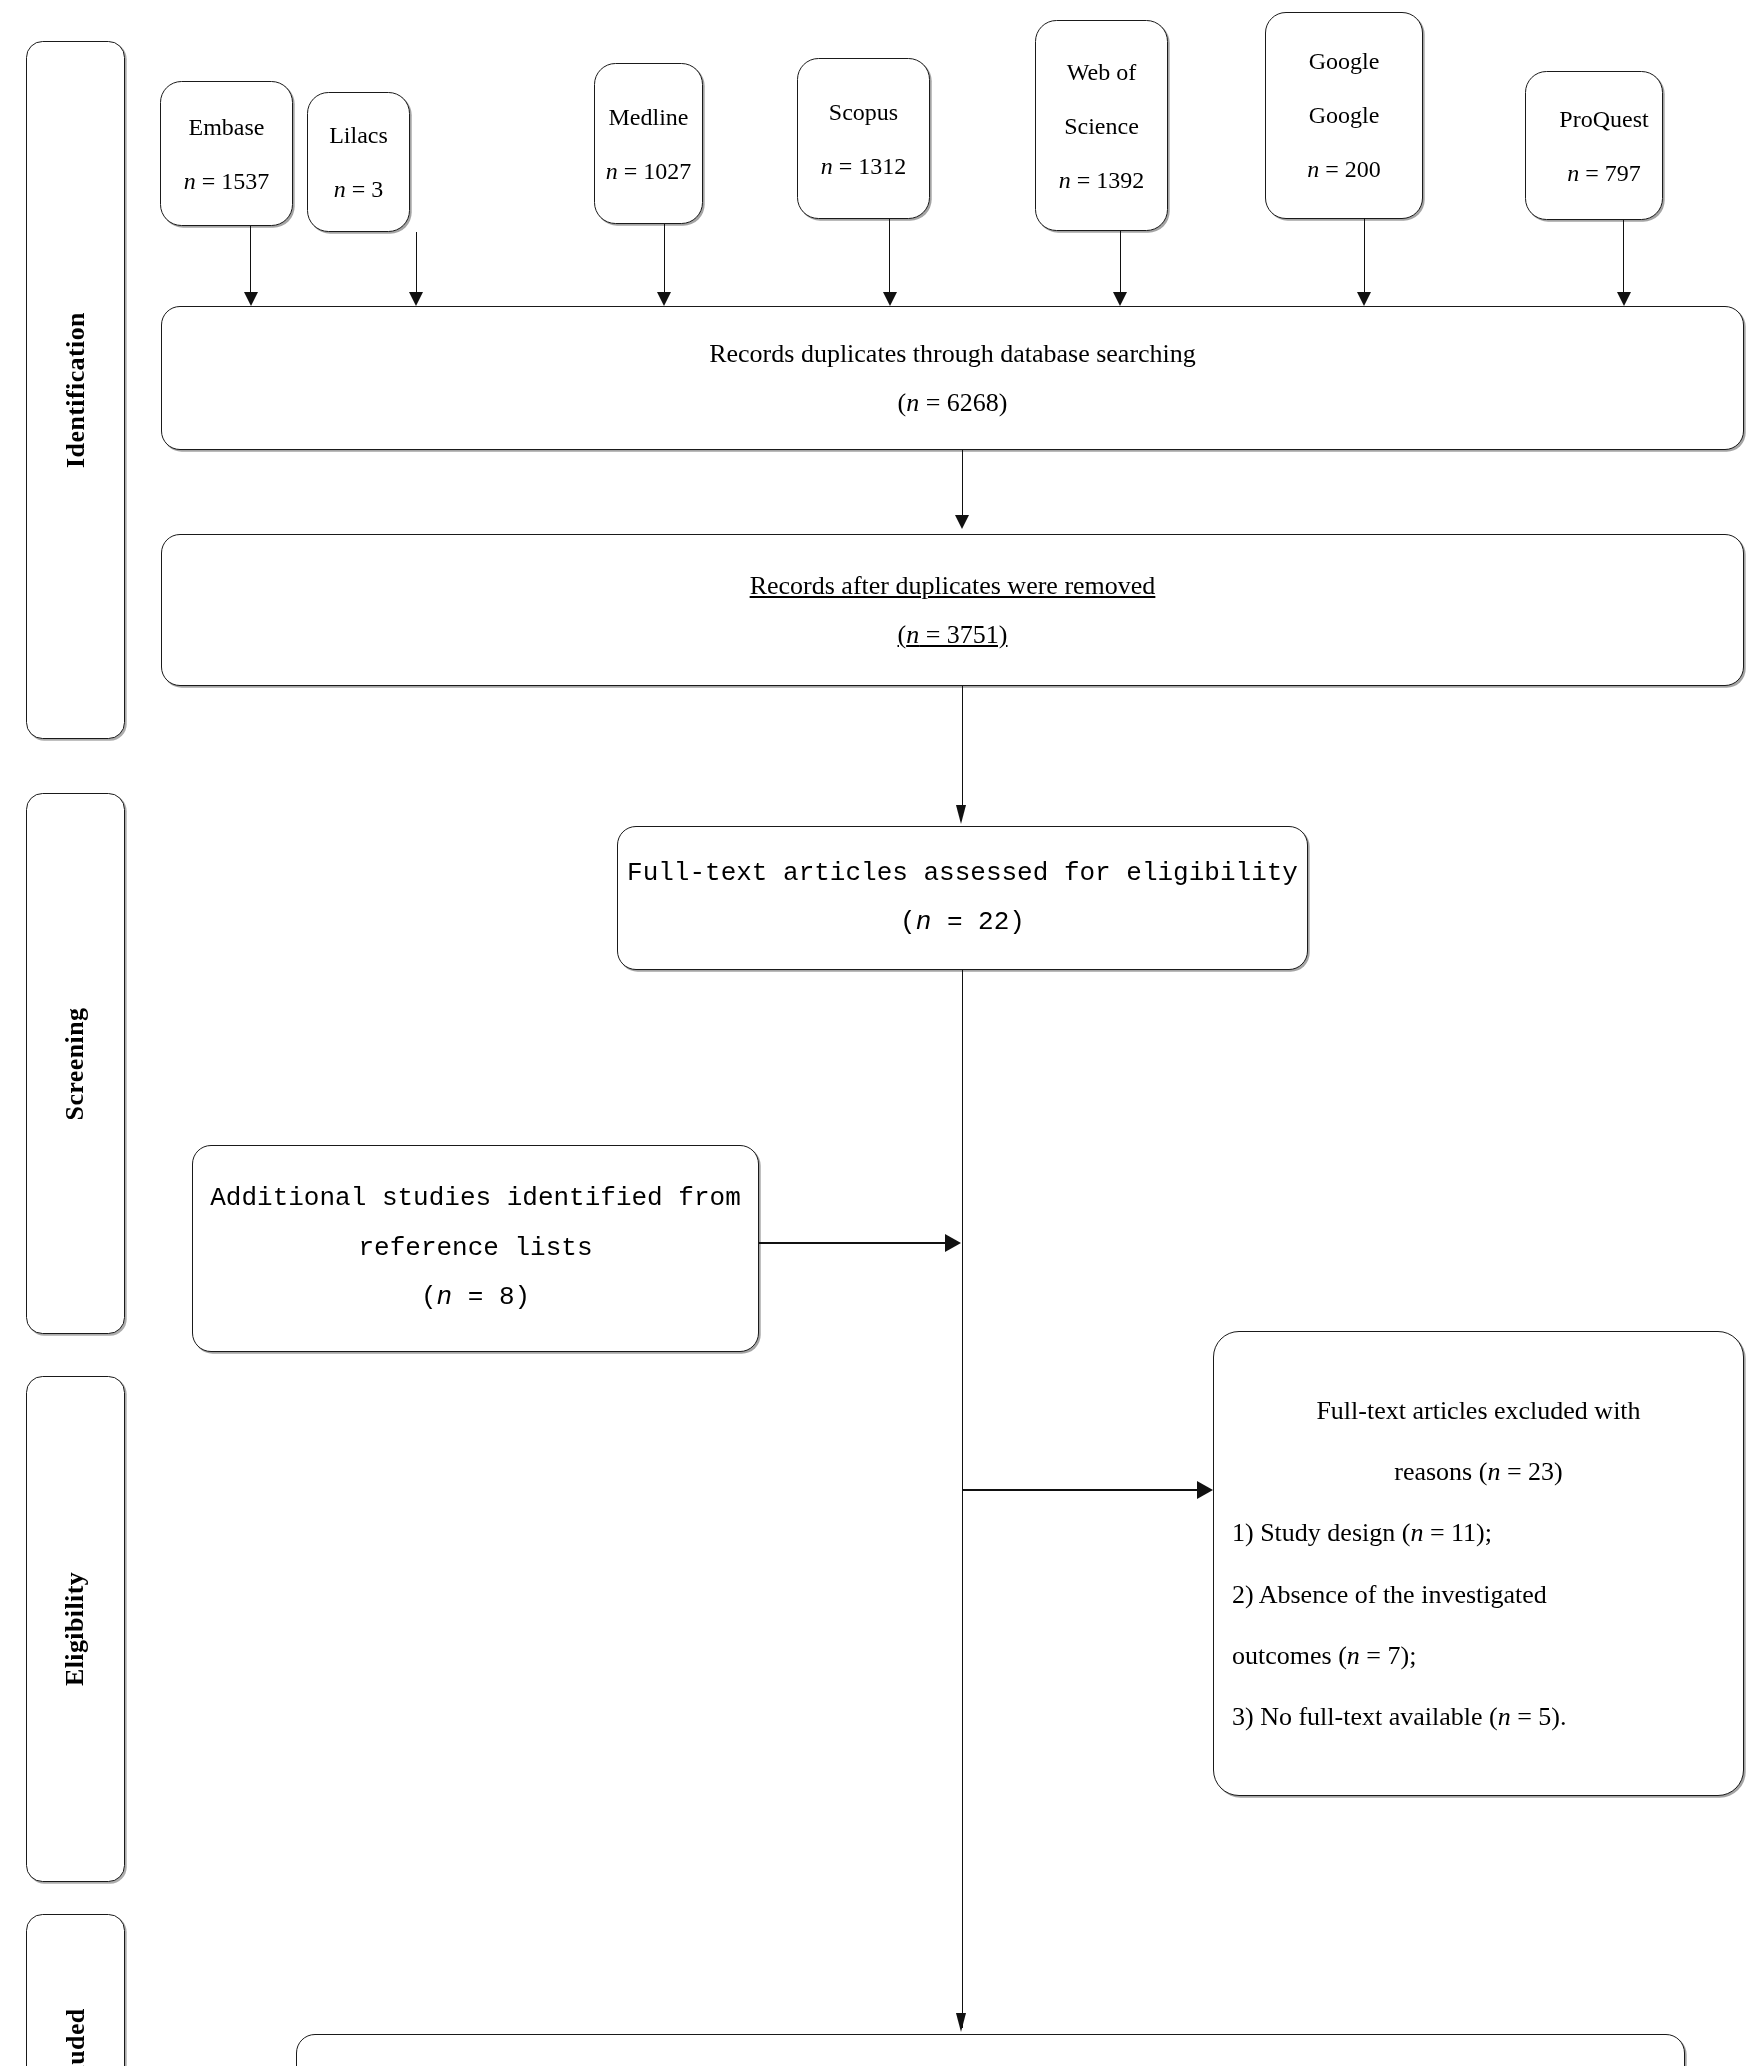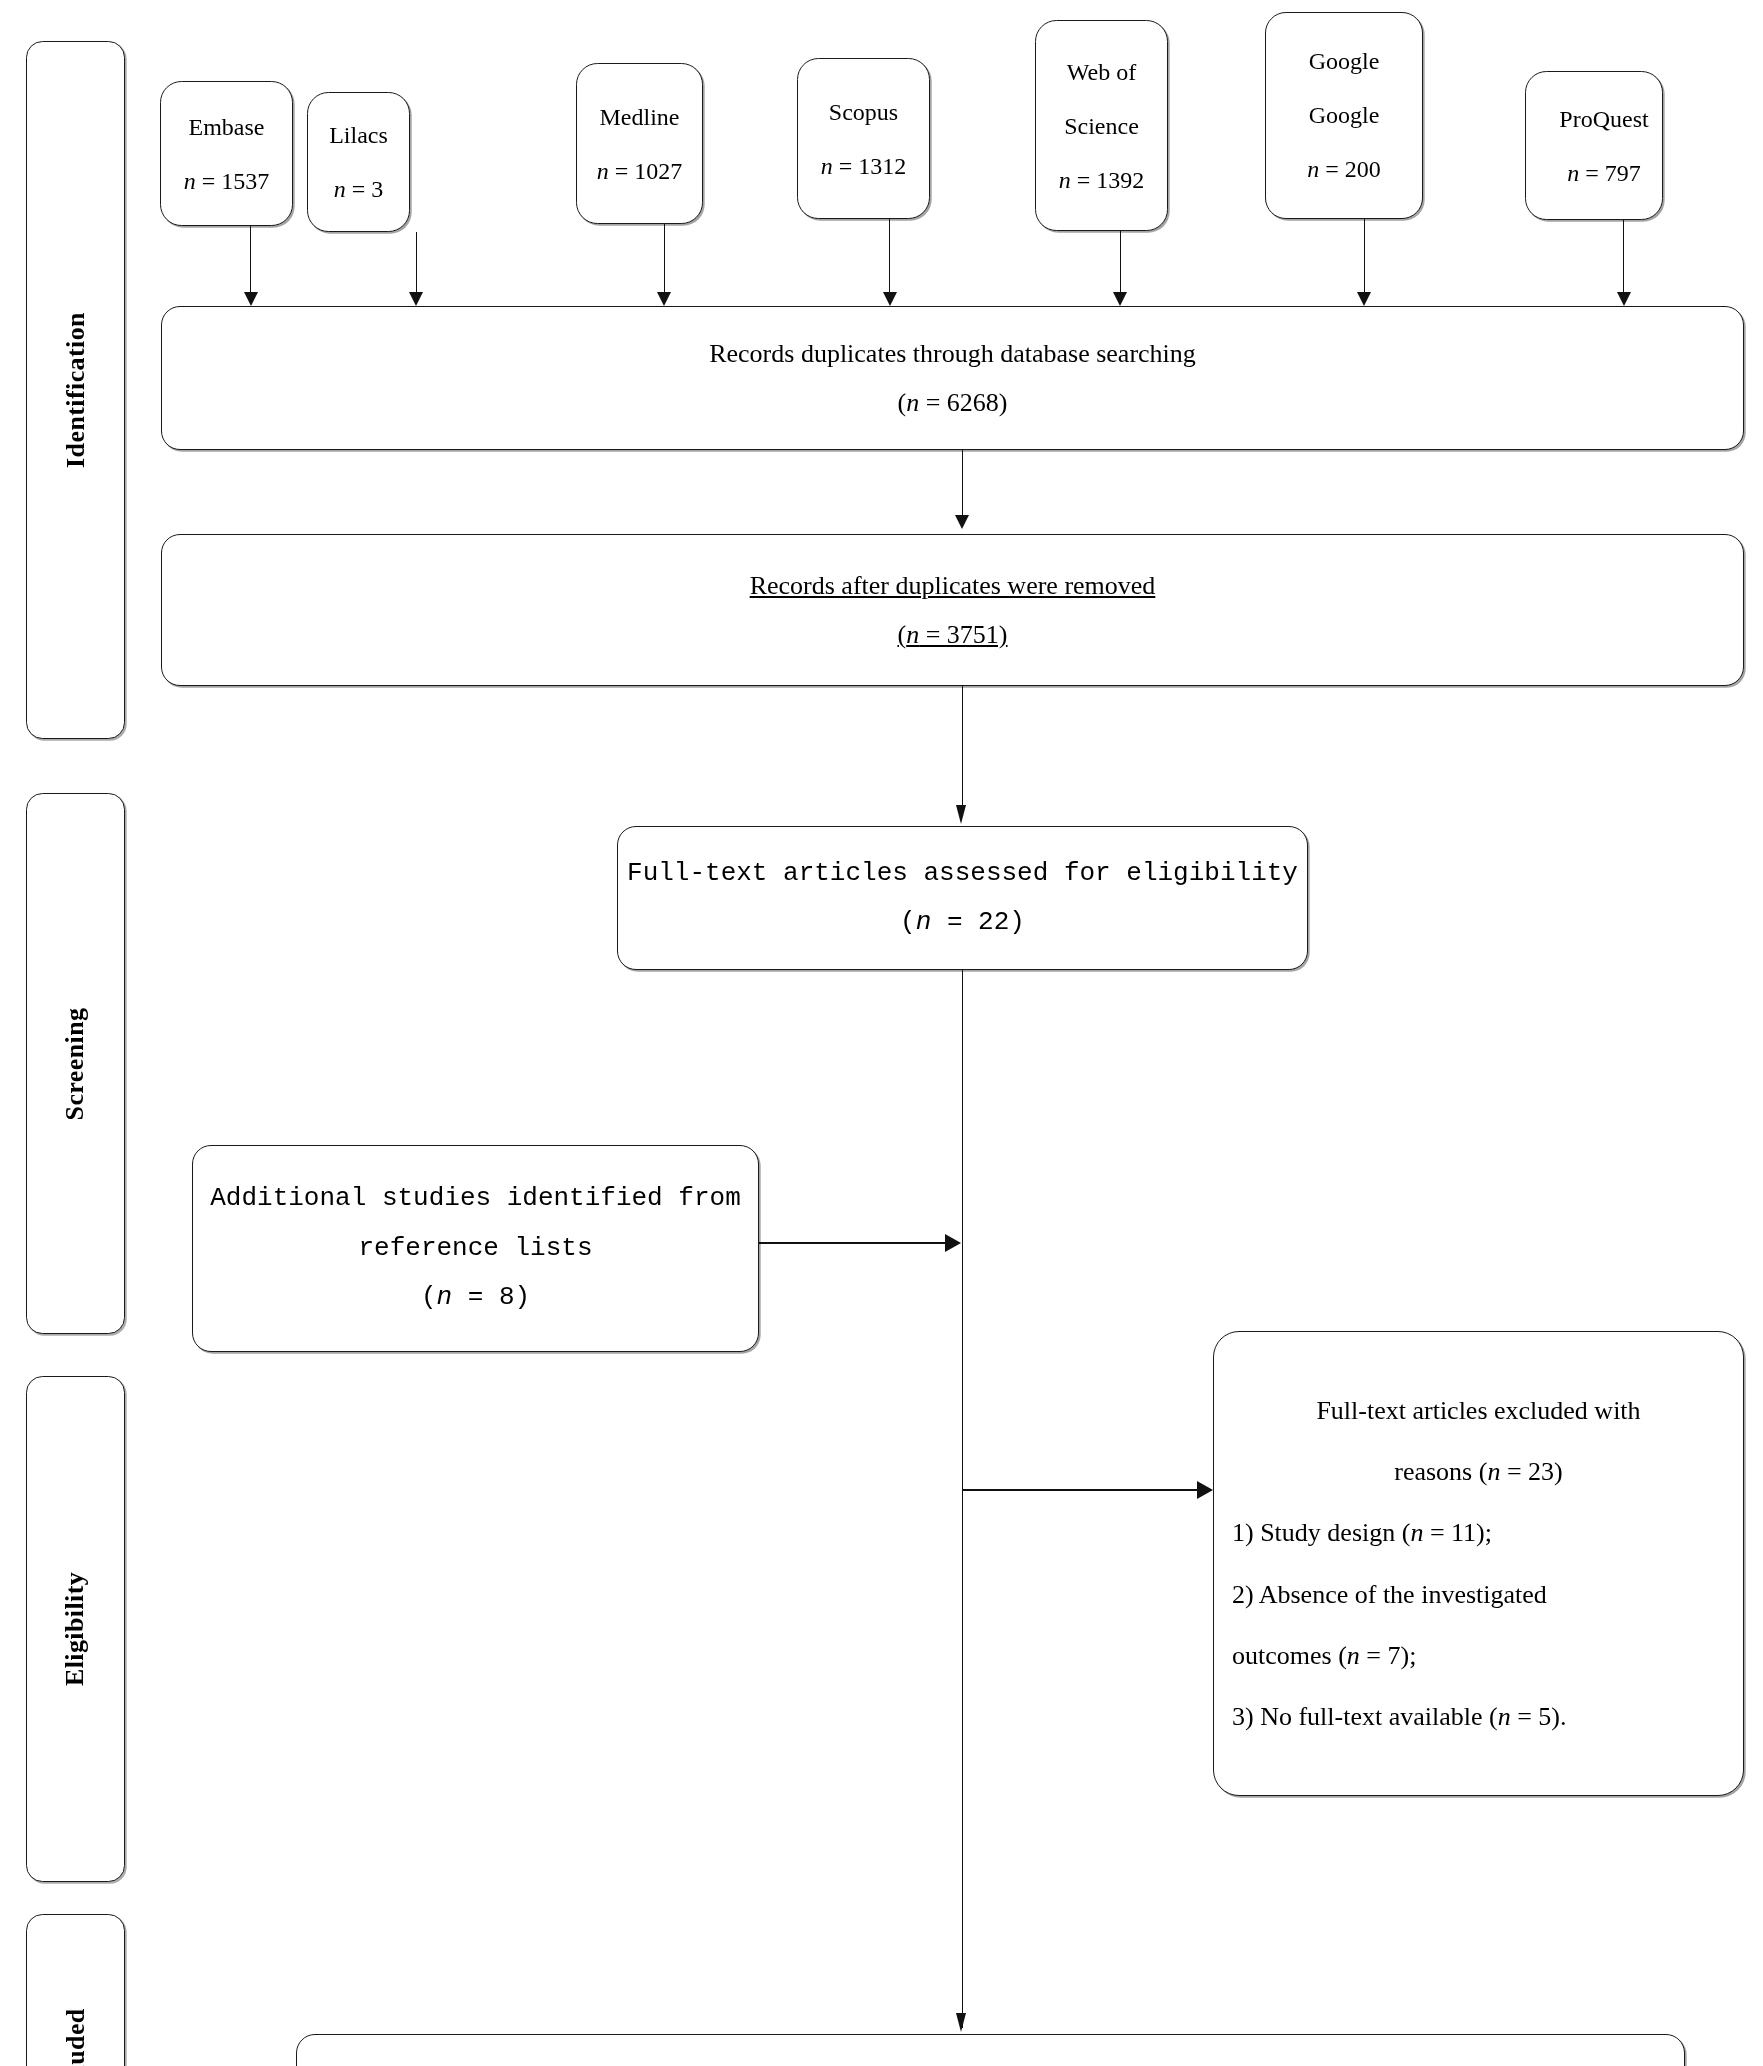--- a/index.html
+++ b/index.html
@@ -119,21 +119,21 @@
   <div class="box db-box" style="left:160px;top:81px;width:133px;height:145px;">
     <span class="ln">Embase</span>
     <span class="ln"><em class="nv">n</em> = 1537</span>
   </div>
 
   <div class="box db-box" style="left:307px;top:92px;width:103px;height:140px;">
     <span class="ln">Lilacs</span>
     <span class="ln"><em class="nv">n</em> = 3</span>
   </div>
 
-  <div class="box db-box" style="left:576px;top:63px;width:127px;height:161px;">
+  <div class="box db-box" style="left:594px;top:63px;width:109px;height:161px;">
     <span class="ln">Medline</span>
     <span class="ln"><em class="nv">n</em> = 1027</span>
   </div>
 
   <div class="box db-box" style="left:797px;top:58px;width:133px;height:161px;">
     <span class="ln">Scopus</span>
     <span class="ln"><em class="nv">n</em> = 1312</span>
   </div>
 
   <div class="box db-box" style="left:1015px;top:20px;width:133px;height:211px;margin-left:20px;">

